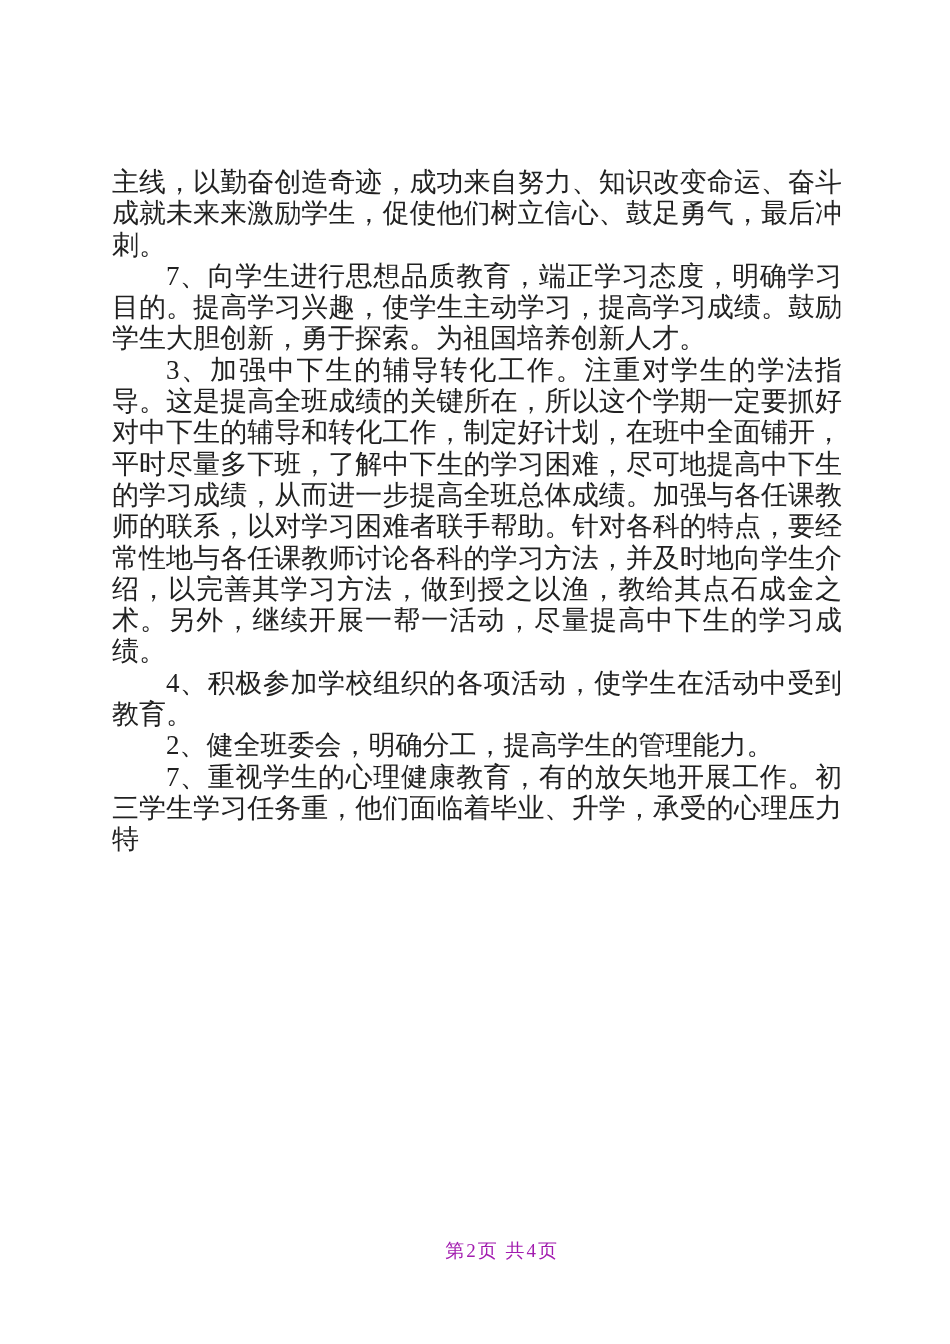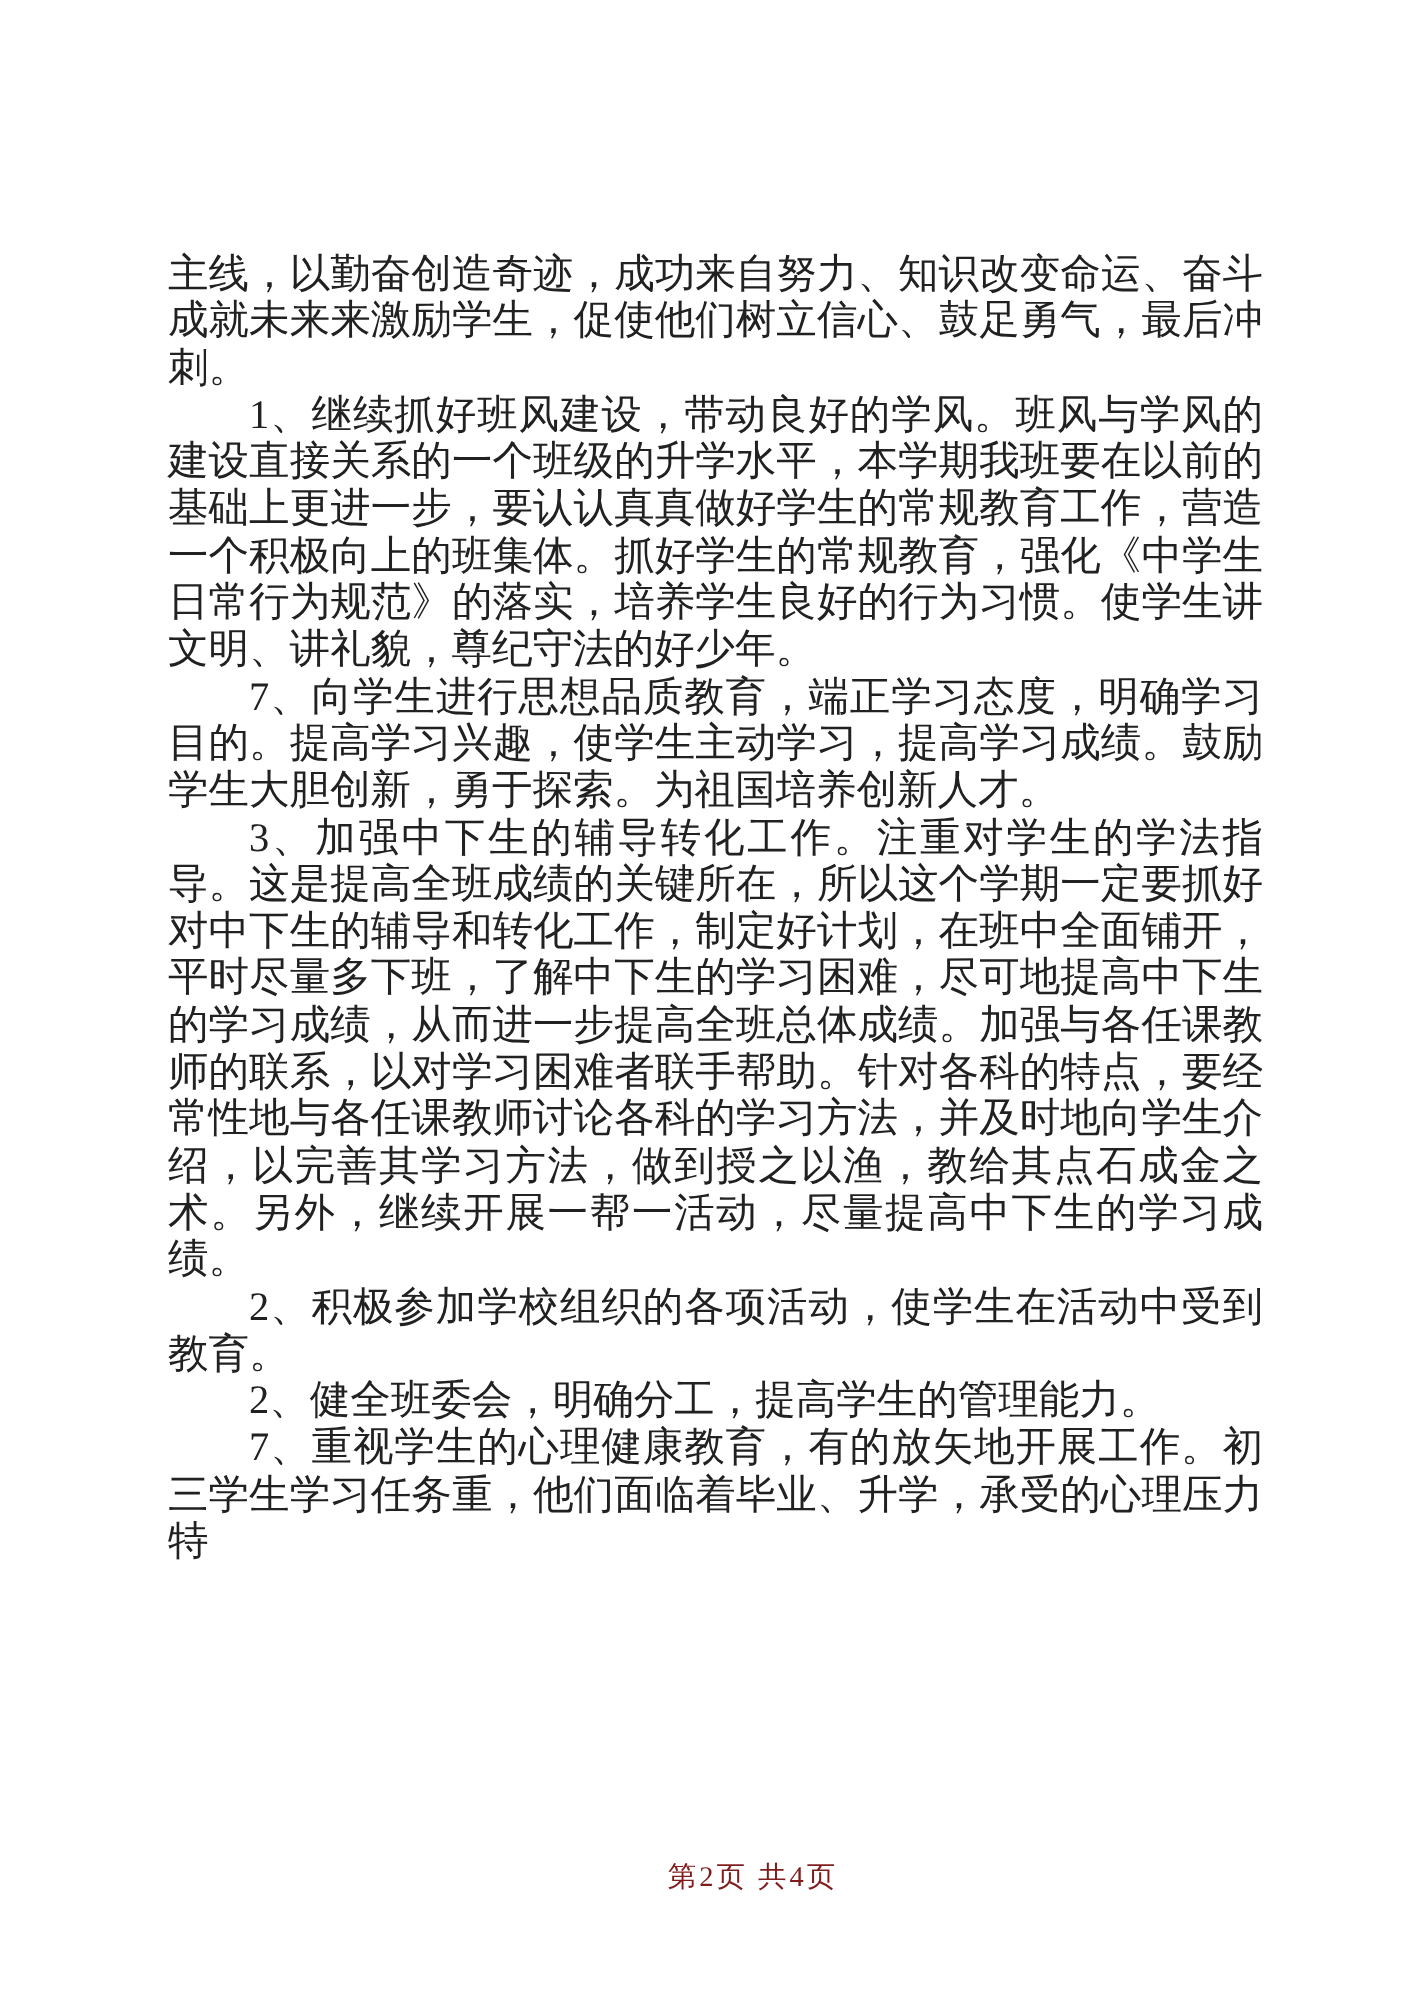--- a/index.html
+++ b/index.html
@@ -42,32 +42,31 @@
     letter-spacing: 6.5px;
   }
   .page-footer {
     position: absolute;
     left: 112px;
     top: 1238px;
     width: 730px;
     text-align: center;
     transform: translateX(25px);
     font-size: 19px;
-    color: #7f1d1d;
+    color: #a21caf;
     letter-spacing: 2px;
   }
 </style>
 </head>
 <body>
 
 <div class="page">
   <div class="content">
     <p>主线，以勤奋创造奇迹，成功来自努力、知识改变命运、奋斗成就未来来激励学生，促使他们树立信心、鼓足勇气，最后冲刺。</p>
-    <p class="indent">1、继续抓好班风建设，带动良好的学风。班风与学风的建设直接关系的一个班级的升学水平，本学期我班要在以前的基础上更进一步，要认认真真做好学生的常规教育工作，营造一个积极向上的班集体。抓好学生的常规教育，强化《中学生日常行为规范》的落实，培养学生良好的行为习惯。使学生讲文明、讲礼貌，尊纪守法的好少年。</p>
     <p class="indent">7、向学生进行思想品质教育，端正学习态度，明确学习目的。提高学习兴趣，使学生主动学习，提高学习成绩。鼓励学生大胆创新，勇于探索。为祖国培养创新人才。</p>
     <p class="indent">3、加强中下生的辅导转化工作。注重对学生的学法指导。这是提高全班成绩的关键所在，所以这个学期一定要抓好对中下生的辅导和转化工作，制定好计划，在班中全面铺开，平时尽量多下班，了解中下生的学习困难，尽可地提高中下生的学习成绩，从而进一步提高全班总体成绩。加强与各任课教师的联系，以对学习困难者联手帮助。针对各科的特点，要经常性地与各任课教师讨论各科的学习方法，并及时地向学生介绍，以完善其学习方法，做到授之以渔，教给其点石成金之术。另外，继续开展一帮一活动，尽量提高中下生的学习成绩。</p>
-    <p class="indent">2、积极参加学校组织的各项活动，使学生在活动中受到教育。</p>
+    <p class="indent">4、积极参加学校组织的各项活动，使学生在活动中受到教育。</p>
     <p class="indent">2、健全班委会，明确分工，提高学生的管理能力。</p>
     <p class="indent">7、重视学生的心理健康教育，有的放矢地开展工作。初三学生学习任务重，他们面临着毕业、升学，承受的心理压力特</p>
   </div>
 
   <div class="page-footer">第2页 共4页</div>
 </div>
 
 </body></html>

